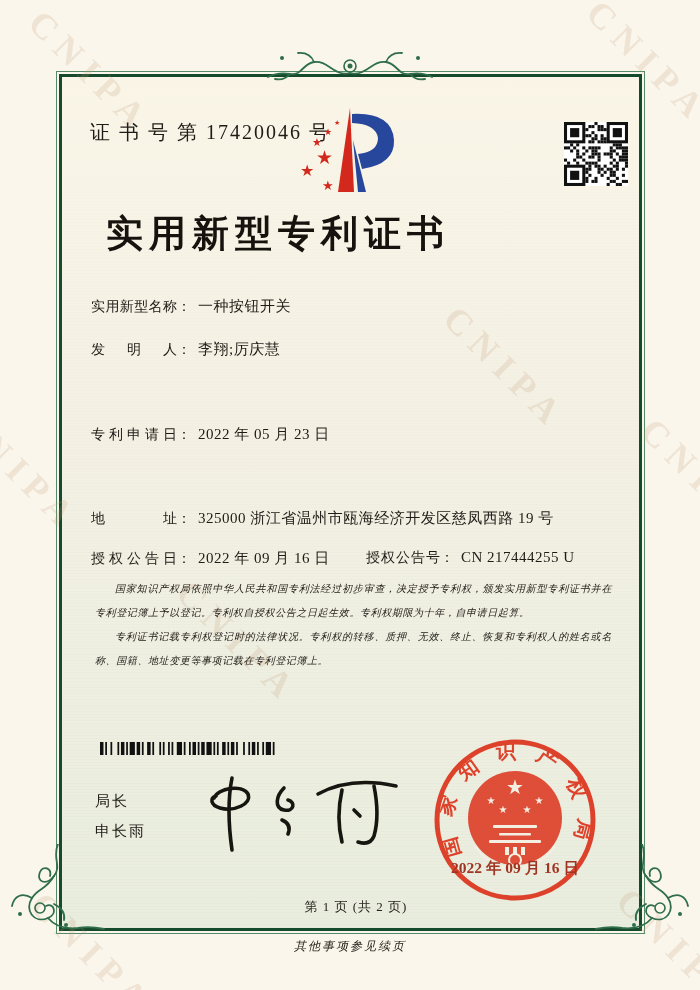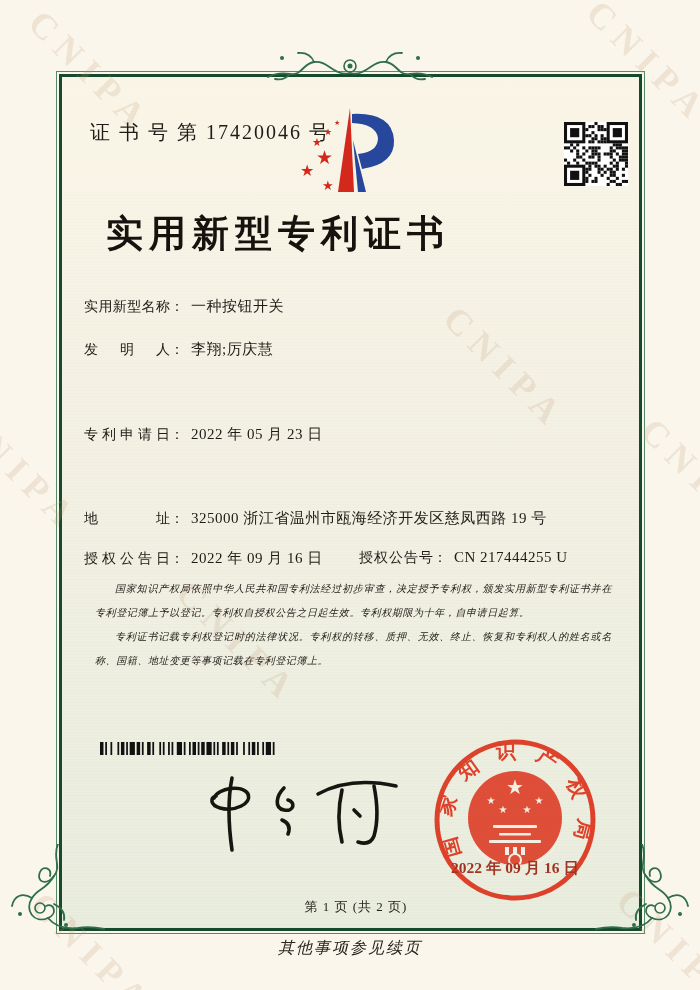--- a/index.html
+++ b/index.html
@@ -28,36 +28,36 @@
   .ornament .dot{fill:#2f6e49;stroke:none;}
   
   .content{position:absolute;inset:0;z-index:3;}
   .cert-no{position:absolute;left:90px;top:119px;font-size:20px;letter-spacing:2px;}
   .logo{position:absolute;left:286px;top:106px;}
   .qr{position:absolute;left:564px;top:122px;}
   .title{
     position:absolute;left:0;top:209px;width:556px;text-align:center;
     font-size:37px;font-weight:bold;letter-spacing:6px;color:#16130f;
   }
-  .field-row{position:absolute;left:84px;height:20px;font-size:15px;white-space:nowrap;}
+  .field-row{position:absolute;left:91px;height:20px;font-size:15px;white-space:nowrap;}
   .field-label{display:inline-block;width:86px;text-align:justify;text-align-last:justify;font-size:14px;vertical-align:baseline;}
   .field-colon{display:inline-block;font-size:14px;}
   .field-value{display:inline-block;margin-left:7px;letter-spacing:0.5px;}
   .field-col2{position:absolute;left:275px;top:0;}
   .paragraphs{position:absolute;left:95px;top:577px;width:517px;}
   .paragraphs p{
     margin:0;font-size:10px;line-height:24px;text-indent:2em;
     font-style:italic;color:#27221c;text-align:justify;letter-spacing:0.6px;
   }
   .barcode{position:absolute;left:100px;top:742px;}
   .signer{position:absolute;left:95px;top:786px;font-size:15px;line-height:30px;letter-spacing:2px;}
   .signature{position:absolute;left:198px;top:764px;}
   .seal{position:absolute;left:425px;top:730px;mix-blend-mode:multiply;opacity:0.95;}
   .page-info{position:absolute;left:0;top:898px;width:700px;text-align:center;font-size:13px;letter-spacing:1px;color:#2a261f;margin-left:6px;}
-  .cont-note{position:absolute;left:0;top:938px;width:700px;text-align:center;font-size:16px;letter-spacing:2px;color:#2a261f;font-style:italic;}
+  .cont-note{position:absolute;left:0;top:938px;width:700px;text-align:center;font-size:12px;letter-spacing:2px;color:#2a261f;font-style:italic;}
 </style>
 </head>
 <body>
 
 <div class="page">
 
   <span class="wm" style="left:90px;top:72px">CNIPA</span>
   <span class="wm" style="left:648px;top:62px">CNIPA</span>
   <span class="wm" style="left:505px;top:368px">CNIPA</span>
   <span class="wm" style="left:702px;top:480px">CNIPA</span>
@@ -327,20 +327,24 @@
           <rect x="82" y="0" width="1" height="13"></rect>
           <rect x="85" y="0" width="1" height="13"></rect>
           <rect x="87" y="0" width="2" height="13"></rect>
           <rect x="90" y="0" width="1" height="13"></rect>
           <rect x="93" y="0" width="1" height="13"></rect>
           <rect x="95" y="0" width="3" height="13"></rect>
           <rect x="99" y="0" width="1" height="13"></rect>
         </g>
     </svg>
 
+    <div class="signer">
+      <div>局长</div>
+      <div>申长雨</div>
+    </div>
 
     <svg class="signature" width="215" height="96" viewBox="0 0 215 96">
       <g fill="none" stroke="#17150f" stroke-width="3.6" stroke-linecap="round" stroke-linejoin="round">
         <path d="M34,14 C30,34 30,58 34,86"></path>
         <path d="M16,34 C20,24 44,20 50,30 C54,40 36,48 22,44 C12,41 12,34 18,32"></path>
         <path d="M86,24 C78,32 76,44 86,46 C96,48 98,38 90,36"></path>
         <path d="M84,56 Q94,60 90,70"></path>
         <path d="M120,30 C142,18 170,16 198,22"></path>
         <path d="M144,26 C140,44 140,62 144,78"></path>
         <path d="M176,22 C180,42 180,58 176,72 Q172,82 160,78"></path>

